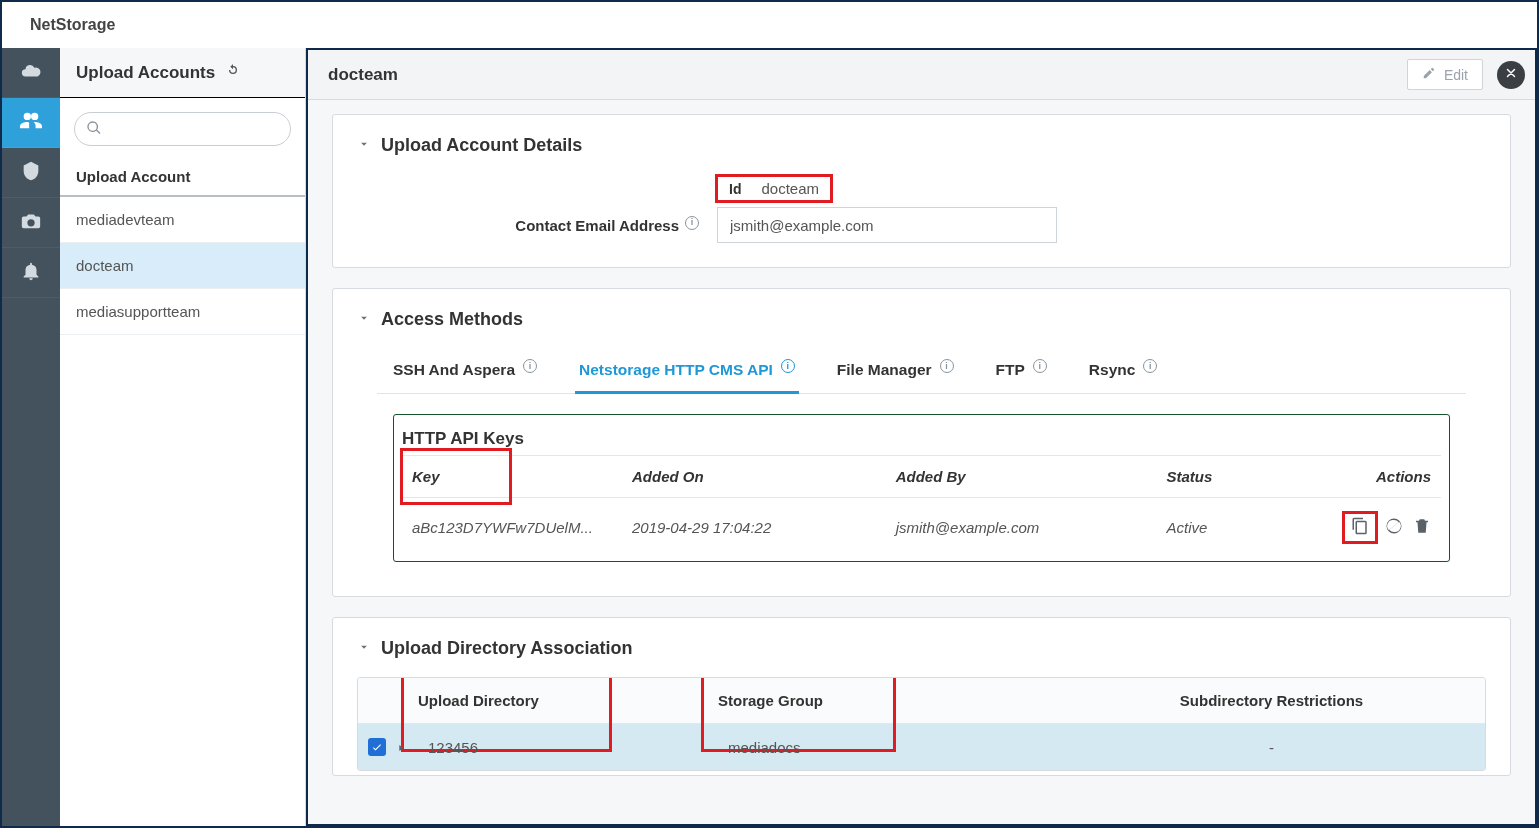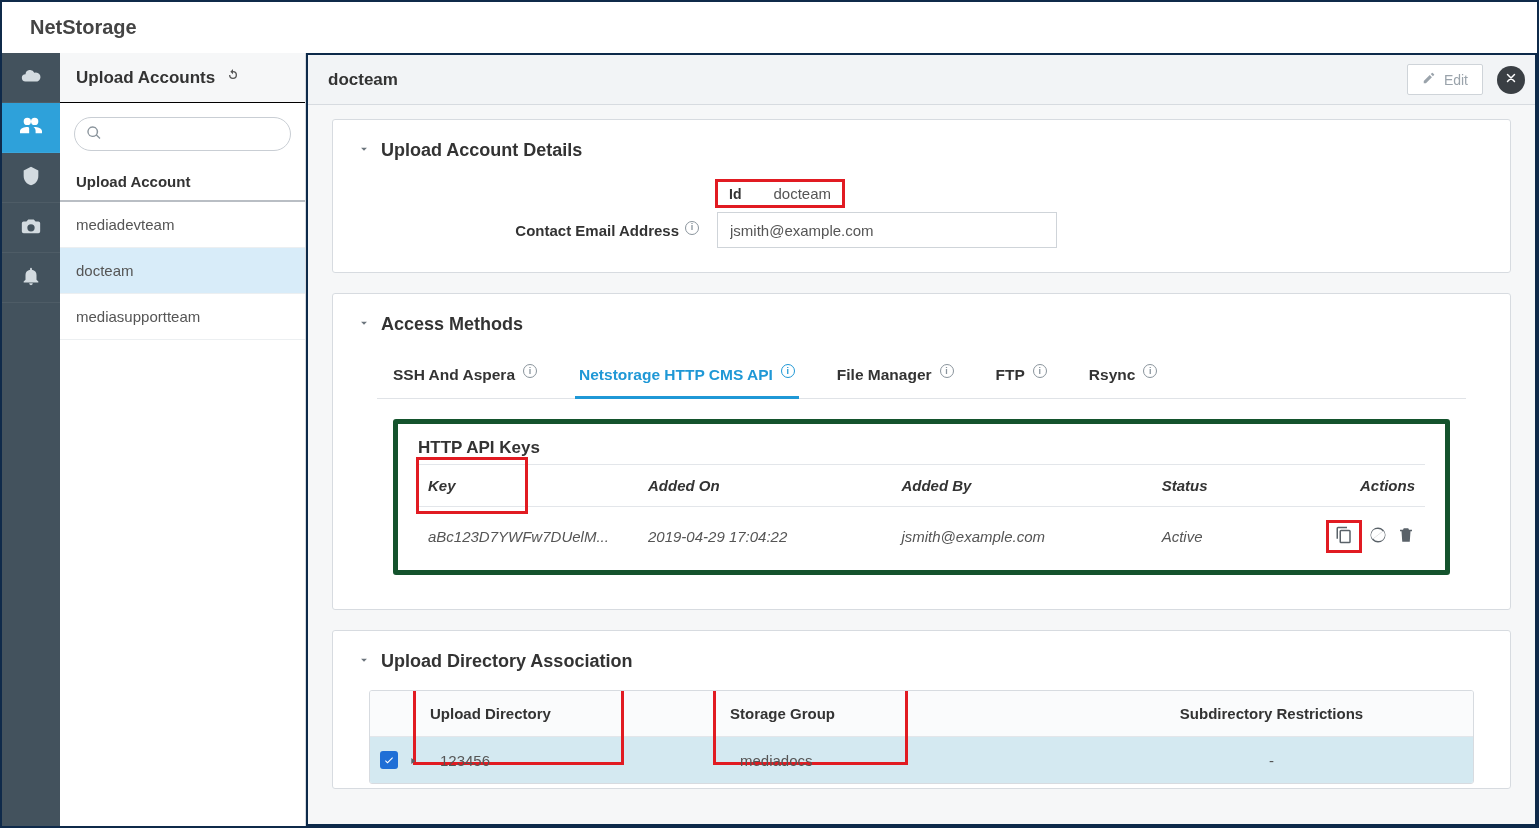--- a/index.html
+++ b/index.html
@@ -13,21 +13,21 @@
     overflow: hidden;
   }
   .outer {
     border: 2px solid #0f2a4a;
     height: 100%;
     display: flex;
     flex-direction: column;
   }
   .top-title {
     padding: 14px 28px;
-    font-size: 20px;
+    font-size: 16px;
     font-weight: 700;
     color: #444;
     background: #fff;
   }
   .app-body {
     flex: 1;
     display: flex;
     min-height: 0;
   }
   
@@ -147,49 +147,49 @@
   .chev svg{ width:14px;height:14px; fill:#6b747c;}
   .form-row { display:flex; align-items:center; margin:6px 0; }
   .form-label { width:360px; text-align:right; padding-right:18px; font-size:15px; font-weight:700; color:#333; display:flex; justify-content:flex-end; align-items:flex-end; gap:6px;}
   .info-icon { width:14px;height:14px; border:1px solid #8a949c; border-radius:7px; font-size:9px; color:#8a949c; display:inline-flex; align-items:center; justify-content:center; line-height:1; position:relative; top:-4px;}
   .val-static { color:#555; font-size:15px;}
   .val-input {
     width:340px; height:36px; border:1px solid #cfd4d9; padding:0 12px; font-size:15px; color:#555;
   }
   
   .hl { outline:3px solid #e11b22; outline-offset:-1px; }
-  .field-pair { display:inline-flex; align-items:center; gap:32px; padding:4px 12px; }
+  .field-pair { display:inline-flex; align-items:center; gap:20px; padding:4px 12px; }
   
   .tabs {
     display:flex; gap:34px; padding:10px 12px 0; border-bottom:1px solid #e0e3e7; margin:0 20px;
   }
   .tab {
     padding:6px 4px 12px; font-size:15.5px; font-weight:700; color:#333; cursor:pointer;
     display:flex; align-items:center; gap:8px;
     border-bottom:3px solid transparent;
     position:relative; top:1px;
   }
   .tab.active { color:#1f98d6; border-bottom-color:#1f98d6;}
   
-  .inner-card { border:5px solid #14532d; border-radius:3px; margin:20px 36px 10px; padding:14px 20px 4px; }
+  .inner-card { border:1px solid #14532d; border-radius:3px; margin:20px 36px 10px; padding:14px 8px 4px; }
   .inner-card-head { display:flex; align-items:center; padding-bottom:6px;}
   .inner-card-title { font-size:17px; font-weight:700; color:#333; flex:1;}
   .add-btn {
     background:#f07a1e; color:#fff; border:none; padding:9px 16px; font-size:15px; font-weight:600;
     border-radius:2px; cursor:pointer;
   }
   .tbl { width:100%; border-collapse:collapse;font-style:italic; }
   .tbl th { text-align:left; font-weight:700; color:#333; padding:12px 10px; border-top:1px solid #e3e6ea; border-bottom:1px solid #e3e6ea; font-size:15px;}
   .tbl td { padding:16px 10px; color:#555; font-size:15px; }
   .tbl th:last-child, .tbl td:last-child { text-align:right; }
   .act-icons { display:inline-flex; gap:10px; align-items:center; justify-content:flex-end; }
   .act-icons svg{ width:18px;height:18px; fill:#5a6269; cursor:pointer;}
   .copy-hl { outline:3px solid #e11b22; padding:3px 6px; }
   
-  .dir-table-wrap { border:1px solid #d7dbe0; border-radius:3px; margin:4px 12px 0; overflow:hidden;}
+  .dir-table-wrap { border:1px solid #d7dbe0; border-radius:3px; margin:4px 0 0; overflow:hidden;}
   .dir-head-row, .dir-row {
     display:grid;
     grid-template-columns: 60px 300px 340px 1fr;
     align-items:center;
   }
   .dir-head-row { background:#fafbfc; border-bottom:1px solid #e3e6ea;}
   .dir-head-row > div { font-weight:700; color:#333; padding:14px 10px; font-size:15px;}
   .dir-row { background:#d4e9f1; }
   .dir-row > div { padding:14px 10px; color:#555; font-size:15px; display:flex; align-items:center; gap:10px;}
   .chk {

